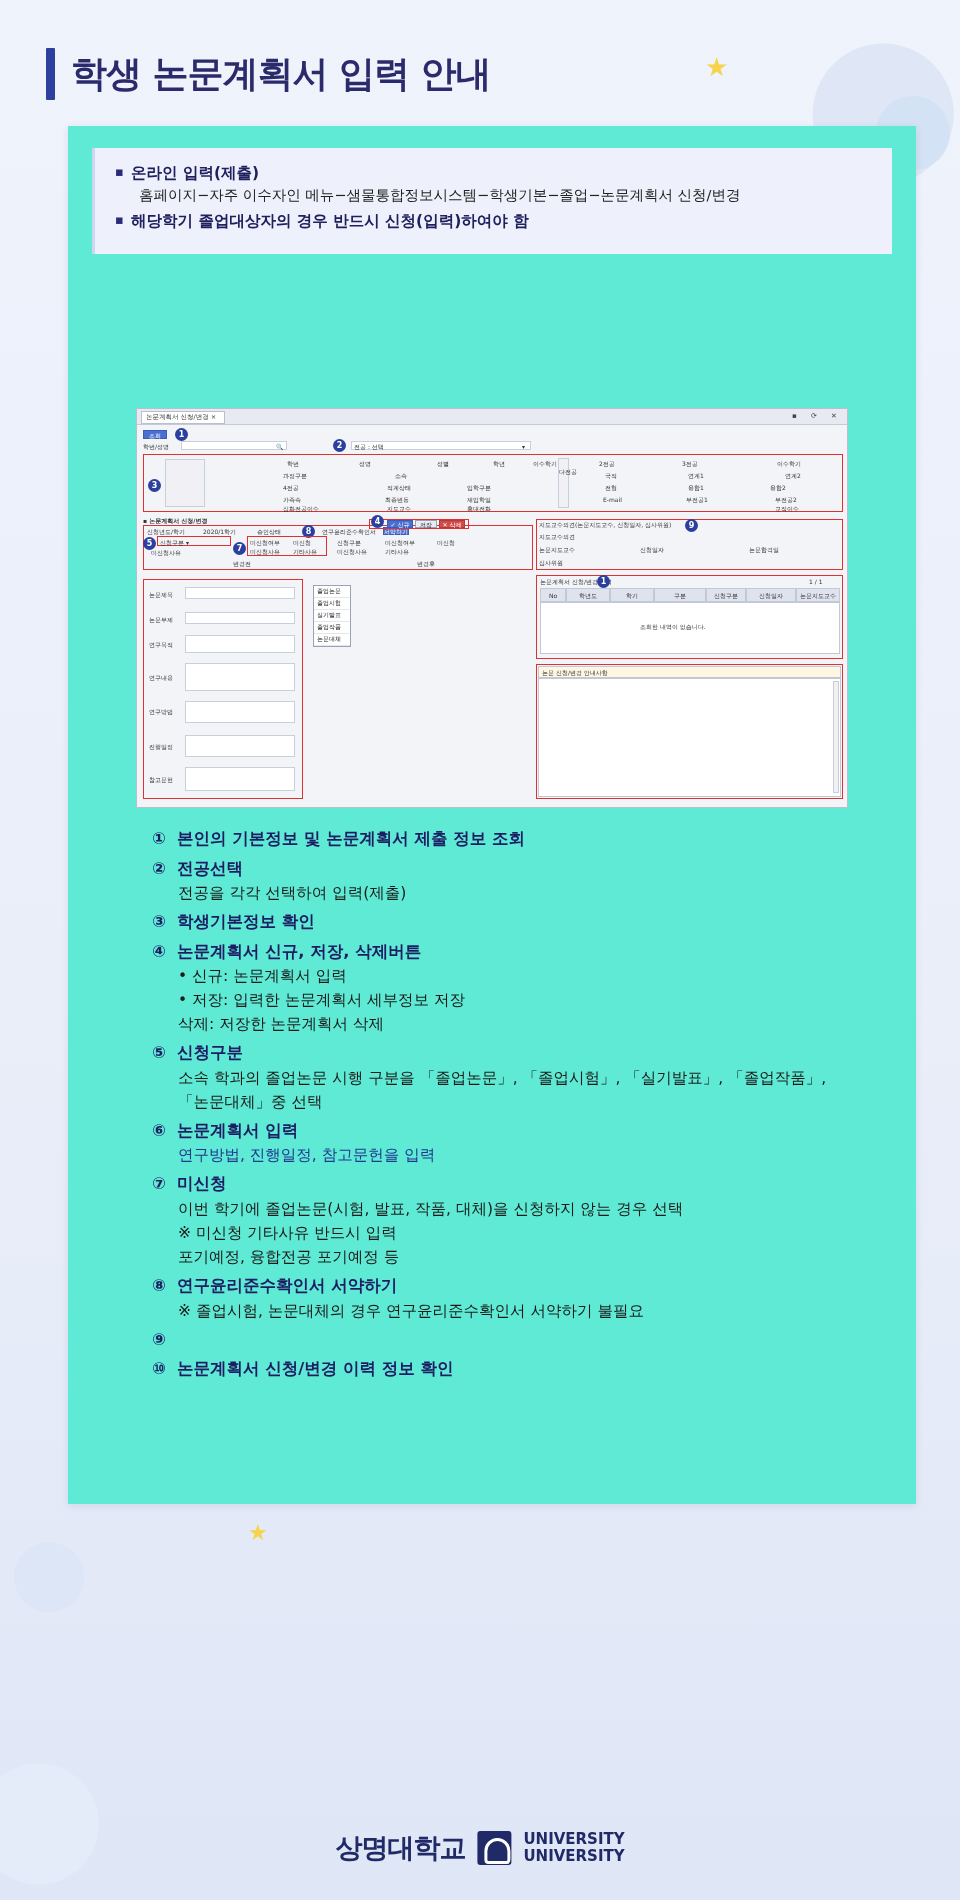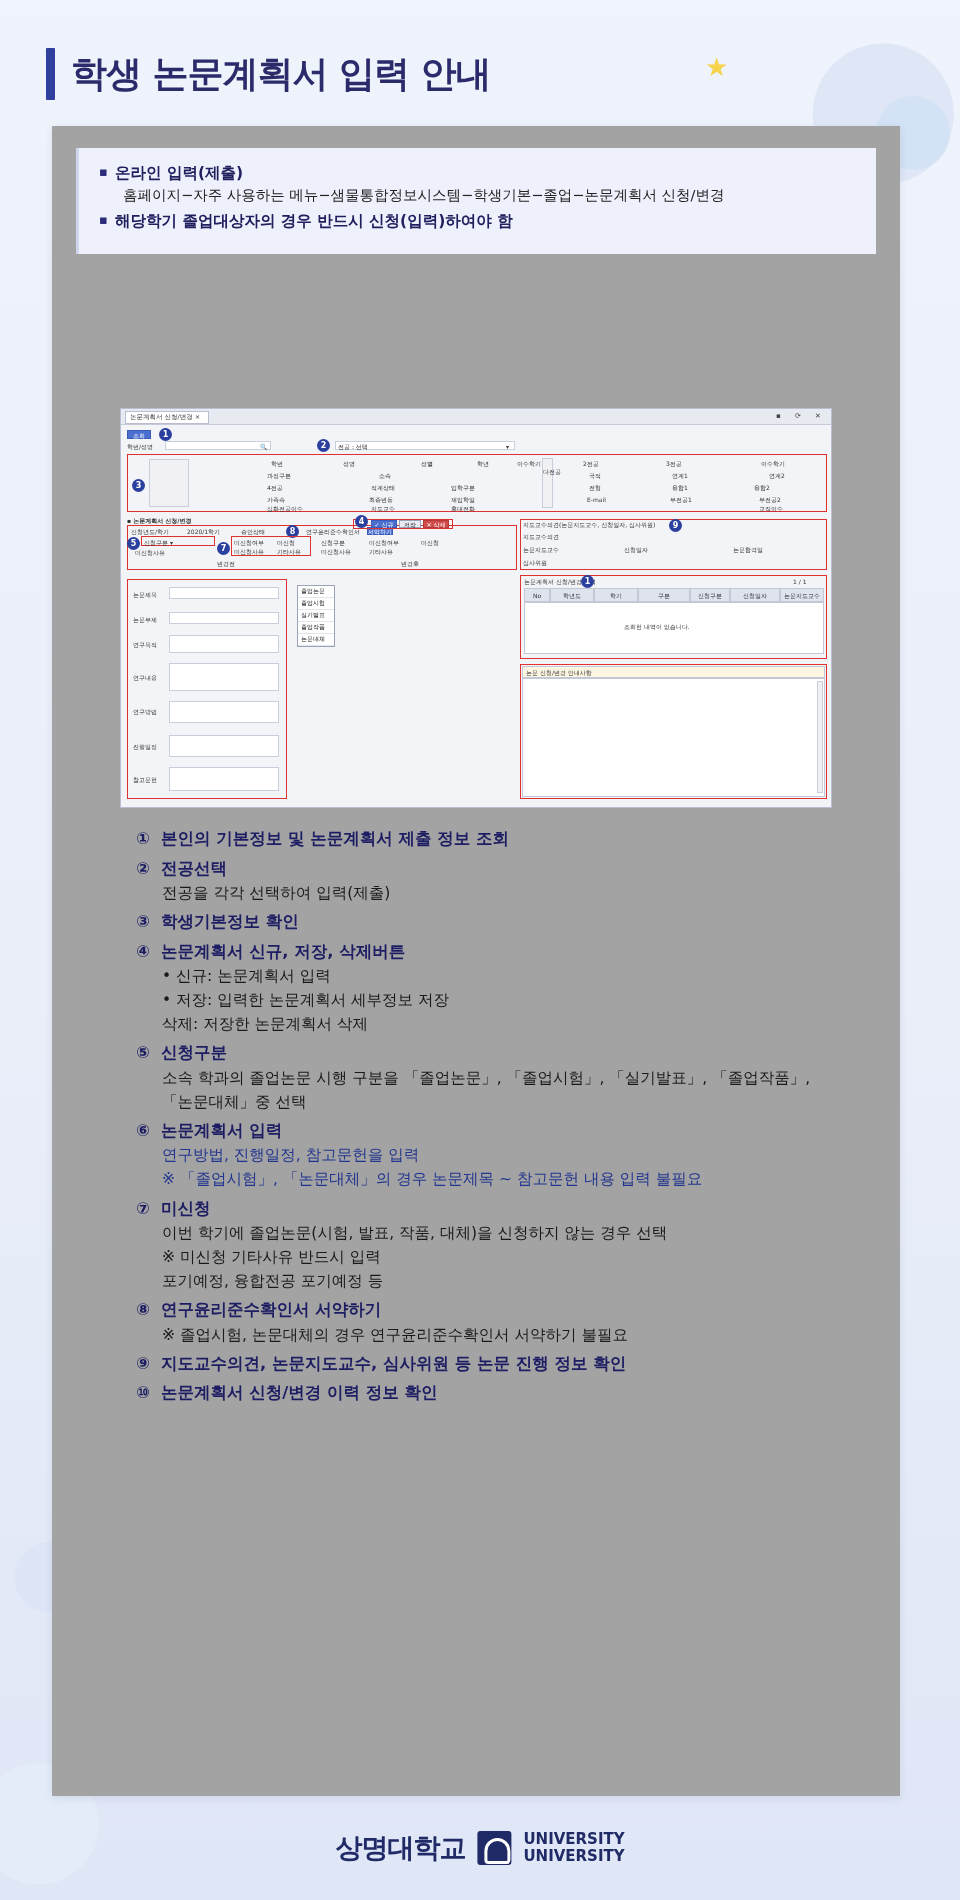--- a/index.html
+++ b/index.html
@@ -21,21 +21,21 @@
   .deco-circle { position:absolute; border-radius:50%; z-index:1; }
 
   .page { position:relative; z-index:2; width:960px; height:1900px; }
 
   
   .header { position:absolute; left:46px; top:48px; display:flex; align-items:center; gap:16px; }
   .header .bar { width:9px; height:52px; background:#2f3f9e; border-radius:1px; }
   .header h1 { margin:0; font-size:36px; font-weight:bold; color:#2b2b6b; letter-spacing:-1px; }
 
   
-  .card { position:absolute; left:52px; top:126px; width:848px; height:1670px; background:#a3a3a3;
+  .card { position:absolute; left:68px; top:126px; width:848px; height:1378px; background:#5eead4;
           box-shadow:0 2px 8px rgba(40,50,100,.10); }
 
   
   .notice { position:absolute; left:24px; top:22px; width:800px; background:#eef1fb; border-left:3px solid #cfd6ef;
             padding:14px 18px 16px 20px; }
   .notice ul { list-style:none; margin:0; padding:0; }
   .notice li { position:relative; padding-left:16px; margin-bottom:4px; color:#20205f; font-size:15.5px; font-weight:bold; line-height:1.5; }
   .notice li:before { content:"▪"; position:absolute; left:0; top:0; color:#2b2b7a; font-size:13px; }
   .notice .sub { font-weight:normal; color:#222; font-size:14.5px; padding-left:8px; line-height:1.45; }
 
@@ -91,21 +91,21 @@
     <div class="bar"></div>
     <h1>학생 논문계획서 입력 안내</h1>
   </div>
 
   <div class="card">
 
     <div class="notice">
       <ul>
         <li>
           <span>온라인 입력(제출)</span>
-          <div class="sub">홈페이지−자주 사용하는 메뉴−샘물통합정보시스템−학생기본−졸업−논문계획서 신청/변경</div>
+          <div class="sub">홈페이지−자주 이수자인 메뉴−샘물통합정보시스템−학생기본−졸업−논문계획서 신청/변경</div>
         </li>
         <li>
           <span>해당학기 졸업대상자의 경우 반드시 신청(입력)하여야 함</span>
         </li>
       </ul>
     </div>
 
     <div class="shot">
       <div class="tabbar">
         <div class="tab">논문계획서 신청/변경 ×</div>
@@ -287,21 +287,20 @@
         <div class="body">소속 학과의 졸업논문 시행 구분을 「졸업논문」, 「졸업시험」, 「실기발표」, 「졸업작품」,</div>
         <div class="body">「논문대체」중 선택</div>
       </div>
 
       <div class="item">
         <div class="hd">
             <span class="circ">⑥</span>
             <span>논문계획서 입력</span>
           </div>
         <div class="body blue">연구방법, 진행일정, 참고문헌을 입력</div>
-        <div class="body blue note">※ 「졸업시험」, 「논문대체」의 경우 논문제목 ~ 참고문헌 내용 입력 불필요</div>
       </div>
 
       <div class="item">
         <div class="hd">
             <span class="circ">⑦</span>
             <span>미신청</span>
           </div>
         <div class="body">이번 학기에 졸업논문(시험, 발표, 작품, 대체)을 신청하지 않는 경우 선택</div>
         <div class="body note">※ 미신청 기타사유 반드시 입력</div>
         <div class="body note3">포기예정, 융합전공 포기예정 등</div>
@@ -311,21 +310,20 @@
         <div class="hd">
             <span class="circ">⑧</span>
             <span>연구윤리준수확인서 서약하기</span>
           </div>
         <div class="body note">※ 졸업시험, 논문대체의 경우 연구윤리준수확인서 서약하기 불필요</div>
       </div>
 
       <div class="item">
         <div class="hd">
             <span class="circ">⑨</span>
-            <span>지도교수의견, 논문지도교수, 심사위원 등 논문 진행 정보 확인</span>
           </div>
       </div>
 
       <div class="item">
         <div class="hd">
             <span class="circ">⑩</span>
             <span>논문계획서 신청/변경 이력 정보 확인</span>
           </div>
       </div>
 

